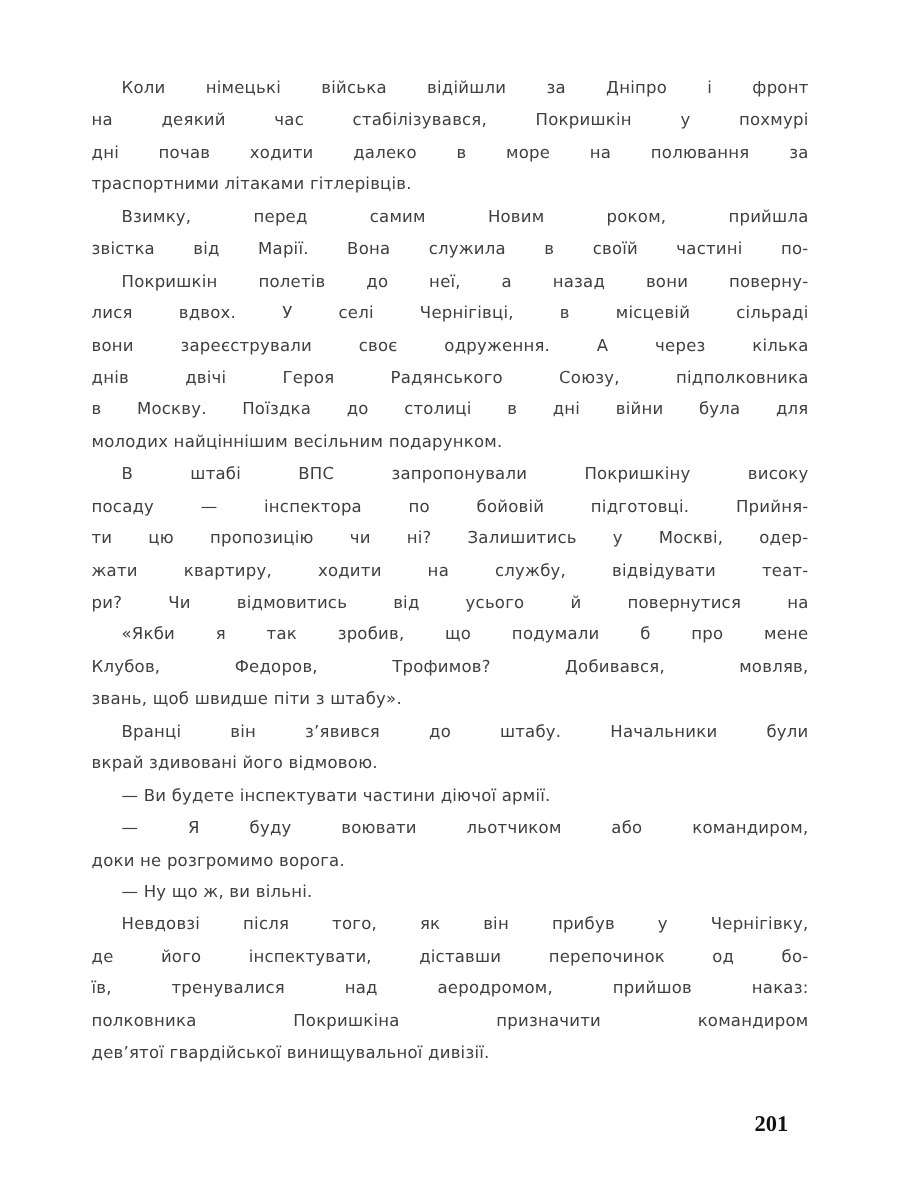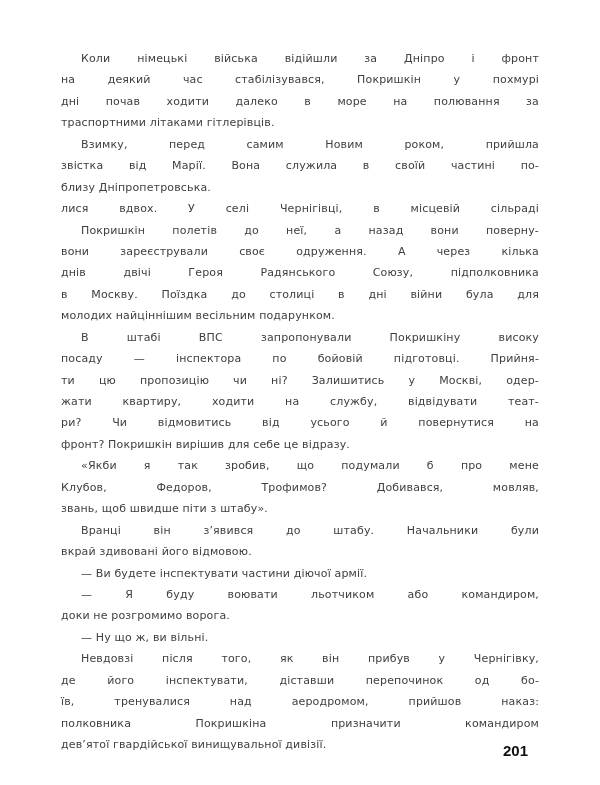--- a/index.html
+++ b/index.html
@@ -9,47 +9,45 @@
     font-family: "DejaVu Sans", sans-serif;
     font-size: 11px; line-height: 21.45px; color: #404040;
     letter-spacing: 0.15px;
     margin-top: 12px;
   }
   .line { display: block; white-space: nowrap; text-align: justify; text-align-last: justify; height: 21.45px; }
   .line.last { text-align-last: left; }
   .line.indent { padding-left: 20px; }
   .page-number {
     position: absolute; left: 503px; top: 742px;
-    font-family: Liberation Sans, sans-serif; font-weight: bold;
+    font-family: Liberation Serif, serif; font-weight: bold;
     font-size: 15px; color: #111;
   }
 </style>
 </head>
 <body>
 
 <div class="page" id="page-body">
     <span class="line indent">Коли німецькі війська відійшли за Дніпро  і фронт</span>
     <span class="line">на деякий час стабілізувався, Покришкін у похмурі</span>
     <span class="line">дні почав ходити далеко в море на полювання за</span>
     <span class="line last">траспортними літаками гітлерівців.</span>
     <span class="line indent">Взимку, перед самим Новим роком, прийшла</span>
     <span class="line">звістка від Марії. Вона служила в своїй частині по-</span>
-    <span class="line last">близу Дніпропетровська.</span>
+    <span class="line indent">Покришкін полетів до неї, а назад вони поверну-</span>
     <span class="line">лися вдвох. У селі Чернігівці, в місцевій  сільраді</span>
-    <span class="line indent">Покришкін полетів до неї, а назад вони поверну-</span>
     <span class="line">вони зареєстрували своє одруження. А через кілька</span>
     <span class="line">днів двічі Героя Радянського Союзу, підполковника</span>
     <span class="line">в Москву. Поїздка до столиці в дні війни була для</span>
     <span class="line last">молодих найціннішим весільним подарунком.</span>
     <span class="line indent">В штабі ВПС запропонували Покришкіну високу</span>
     <span class="line">посаду — інспектора по бойовій підготовці. Прийня-</span>
     <span class="line">ти цю пропозицію чи ні? Залишитись у Москві, одер-</span>
     <span class="line">жати квартиру, ходити на службу, відвідувати теат-</span>
     <span class="line">ри? Чи відмовитись від усього й повернутися на</span>
-    <span class="line last">фронт? Покришкін вирішив для себе це відразу.</span>
     <span class="line indent">«Якби я так зробив, що подумали б про мене</span>
     <span class="line">Клубов, Федоров, Трофимов? Добивався, мовляв,</span>
     <span class="line last">звань, щоб швидше піти з штабу».</span>
     <span class="line indent">Вранці він з’явився до штабу. Начальники були</span>
     <span class="line last">вкрай здивовані його відмовою.</span>
     <span class="line indent last">— Ви будете інспектувати частини діючої армії.</span>
     <span class="line indent">— Я буду воювати льотчиком або командиром,</span>
     <span class="line last">доки не розгромимо ворога.</span>
     <span class="line indent last">— Ну що ж, ви вільні.</span>
     <span class="line indent">Невдовзі після того, як він прибув у Чернігівку,</span>

